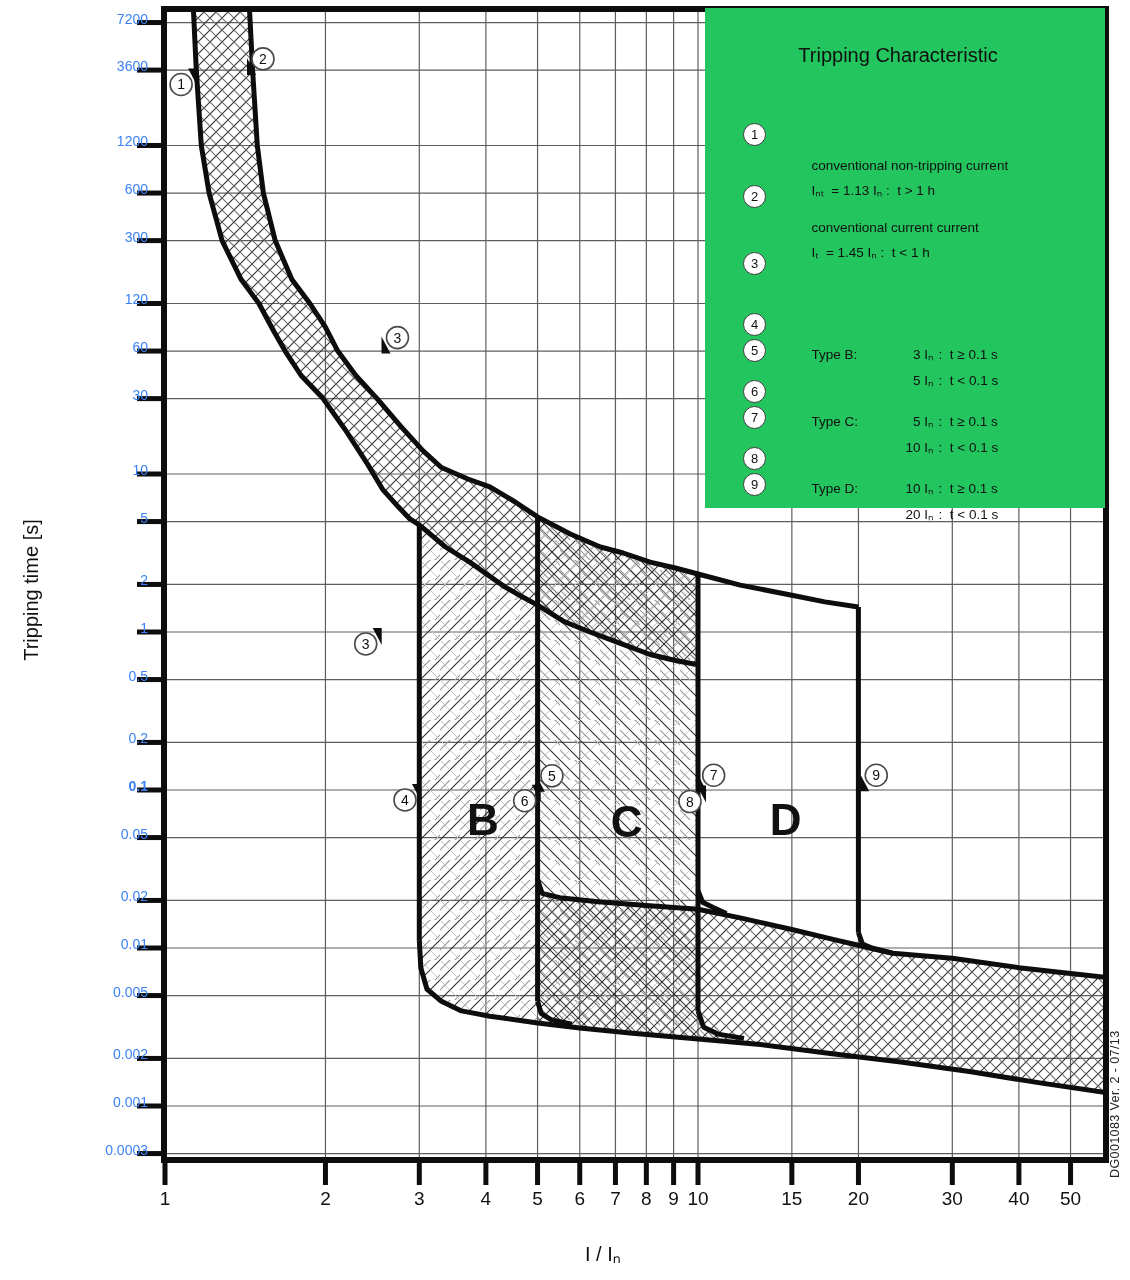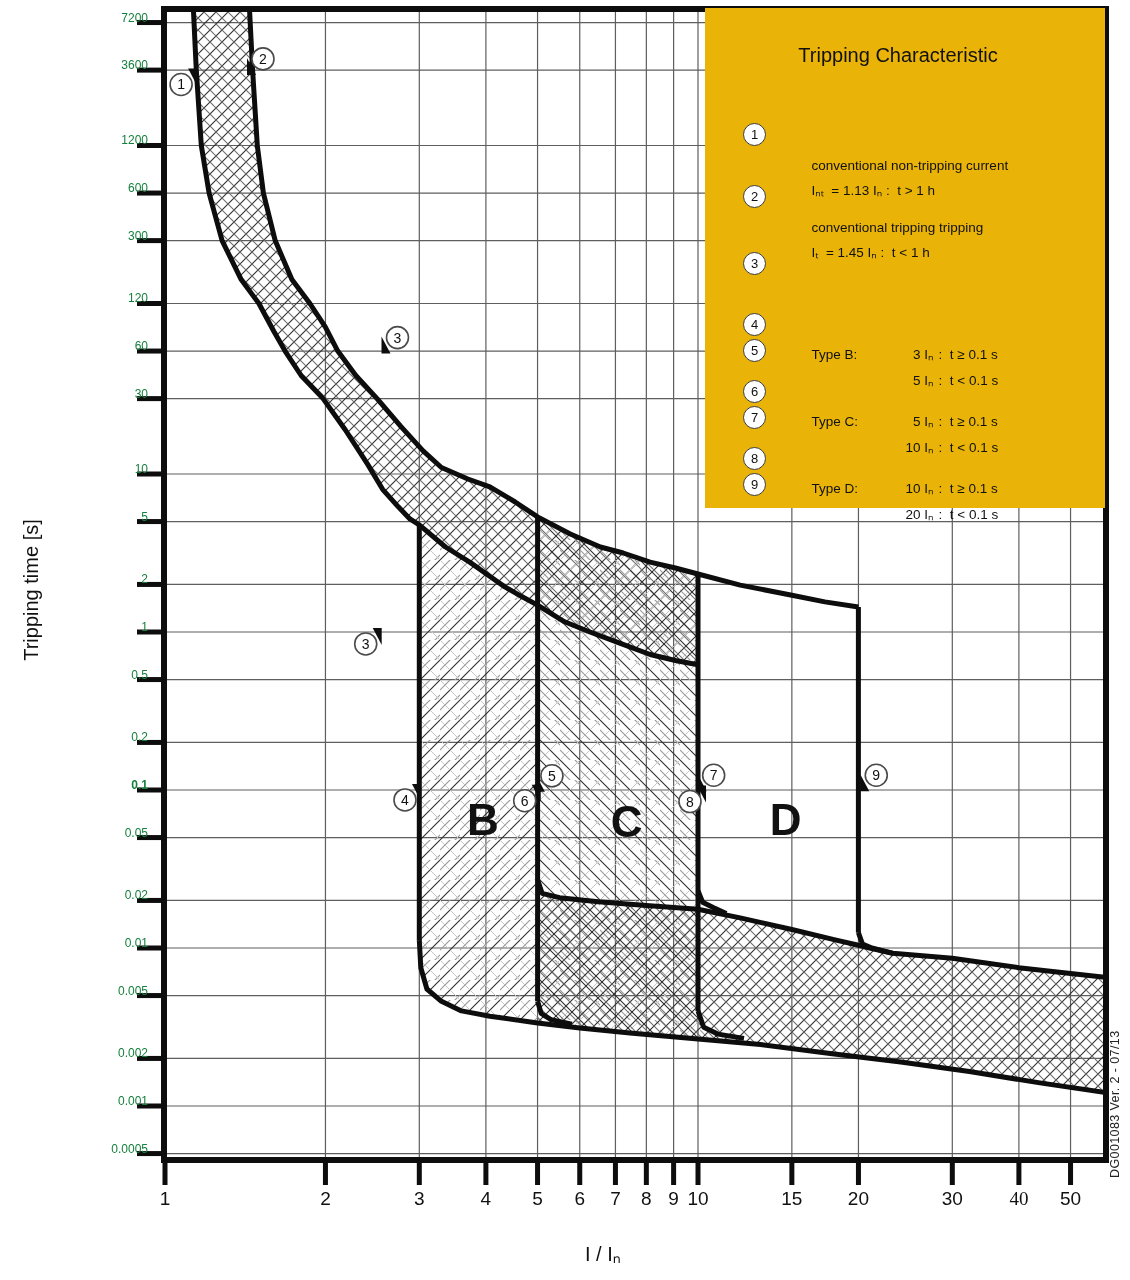--- a/index.html
+++ b/index.html
@@ -1,27 +1,27 @@
 <!DOCTYPE html>
 <html><head>
 <meta charset="utf-8">
 <style>
   html,body{margin:0;padding:0;background:#fff;}
   #stage{position:relative;width:1130px;height:1280px;background:#fff;overflow:hidden;
          font-family:"Liberation Sans", sans-serif;color:#111;}
   svg{position:absolute;left:0;top:0;}
   svg text{font-family:"Liberation Sans", sans-serif;}
-  .ylab{position:absolute;left:58px;width:90px;text-align:right;font-size:12px;color:#15803d;}
+  .ylab{position:absolute;left:58px;width:90px;text-align:right;font-size:14px;color:#3b82f6;}
   .xlab{position:absolute;width:64px;text-align:center;font-size:19px;color:#111;top:1188px;}
   .axis-title-y{position:absolute;left:-76px;top:576px;width:220px;height:28px;text-align:center;
       font-size:20px;transform:rotate(-90deg);}
   .axis-title-x{position:absolute;left:585px;top:1240px;width:120px;text-align:left;font-size:20px;}
   .watermark{position:absolute;left:1108px;top:952px;height:226px;font-size:12.5px;color:#222;
       writing-mode:vertical-rl;transform:rotate(180deg);letter-spacing:.4px;}
-  .legend{position:absolute;left:705px;top:8px;width:400px;height:500px;background:#eab308;}
+  .legend{position:absolute;left:705px;top:8px;width:400px;height:500px;background:#22c55e;}
   .lg-title{position:absolute;top:36px;left:0;right:14px;text-align:center;font-size:20px;color:#111;}
   .lg-sub{position:absolute;top:66px;left:0;right:14px;text-align:center;font-size:15px;color:#111;}
   .lg-item{position:absolute;left:38px;white-space:pre;font-size:13.5px;}
   .lg-circ{position:absolute;left:0;top:0;width:21px;height:21px;border:1.5px solid #3a3a3a;
       border-radius:50%;text-align:center;line-height:21px;font-size:13px;background:#fff;}
   .lg-text{display:inline-block;margin-left:46px;line-height:25px;white-space:pre;}
   .lg-row{display:inline-block;margin-left:46px;line-height:24px;}
   .lg-type{display:inline-block;width:78px;white-space:pre;}
   .lg-qty{display:inline-block;width:44px;text-align:right;white-space:pre;margin-right:5px;}
   .lg-cond{white-space:pre;}
@@ -204,55 +204,55 @@
       <span class="ylab" style="top: 620px;">1</span>
       <span class="ylab" style="top: 667.563px;">0.5</span>
       <span class="ylab" style="top: 730.437px;">0.2</span>
       <span class="ylab" style="top: 778px; font-weight: bold;">0.1</span>
       <span class="ylab" style="top: 825.563px;">0.05</span>
       <span class="ylab" style="top: 888.437px;">0.02</span>
       <span class="ylab" style="top: 936px;">0.01</span>
       <span class="ylab" style="top: 983.563px;">0.005</span>
       <span class="ylab" style="top: 1046.44px;">0.002</span>
       <span class="ylab" style="top: 1094px;">0.001</span>
-      <span class="ylab" style="top: 1141.56px;">0.0005</span>
+      <span class="ylab" style="top: 1141.56px;">0.0003</span>
     </div>
   <div id="x-labels">
       <span class="xlab" style="left: 133px;">1</span>
       <span class="xlab" style="left: 293.449px;">2</span>
       <span class="xlab" style="left: 387.306px;">3</span>
       <span class="xlab" style="left: 453.898px;">4</span>
       <span class="xlab" style="left: 505.551px;">5</span>
       <span class="xlab" style="left: 547.755px;">6</span>
       <span class="xlab" style="left: 583.437px;">7</span>
       <span class="xlab" style="left: 614.347px;">8</span>
       <span class="xlab" style="left: 641.611px;">9</span>
       <span class="xlab" style="left: 666px;">10</span>
       <span class="xlab" style="left: 759.857px;">15</span>
       <span class="xlab" style="left: 826.449px;">20</span>
       <span class="xlab" style="left: 920.306px;">30</span>
-      <span class="xlab" style="left: 986.898px; font-family: Liberation Serif, serif;">40</span>
+      <span class="xlab" style="left: 986.898px;">40</span>
       <span class="xlab" style="left: 1038.55px;">50</span>
     </div>
 
   <div class="axis-title-y">Tripping time [s]</div>
   <div class="axis-title-x">I / Iₙ</div>
   <div class="watermark">DG001083 Ver. 2 - 07/13</div>
 
   <div class="legend">
     <div class="lg-title">Tripping Characteristic</div>
 
     <div class="lg-item" style="top:115px">
       <span class="lg-circ">1</span>
       <span class="lg-text"><span>conventional non-tripping current</span><br><span>Iₙₜ  = 1.13 Iₙ :  t &gt; 1 h</span></span>
     </div>
 
     <div class="lg-item" style="top:177px">
       <span class="lg-circ">2</span>
-      <span class="lg-text"><span>conventional tripping tripping</span><br><span>Iₜ  = 1.45 Iₙ :  t &lt; 1 h</span></span>
+      <span class="lg-text"><span>conventional current current</span><br><span>Iₜ  = 1.45 Iₙ :  t &lt; 1 h</span></span>
     </div>
 
     <div class="lg-item" style="top:244px">
       <span class="lg-circ">3</span>
     </div>
 
     <div class="lg-item" style="top:305px">
       <span class="lg-circ">4</span>
       <span class="lg-row"><span class="lg-type">Type B:</span><span class="lg-qty">3 Iₙ</span><span class="lg-cond">:  t ≥ 0.1 s</span></span>
     </div>

